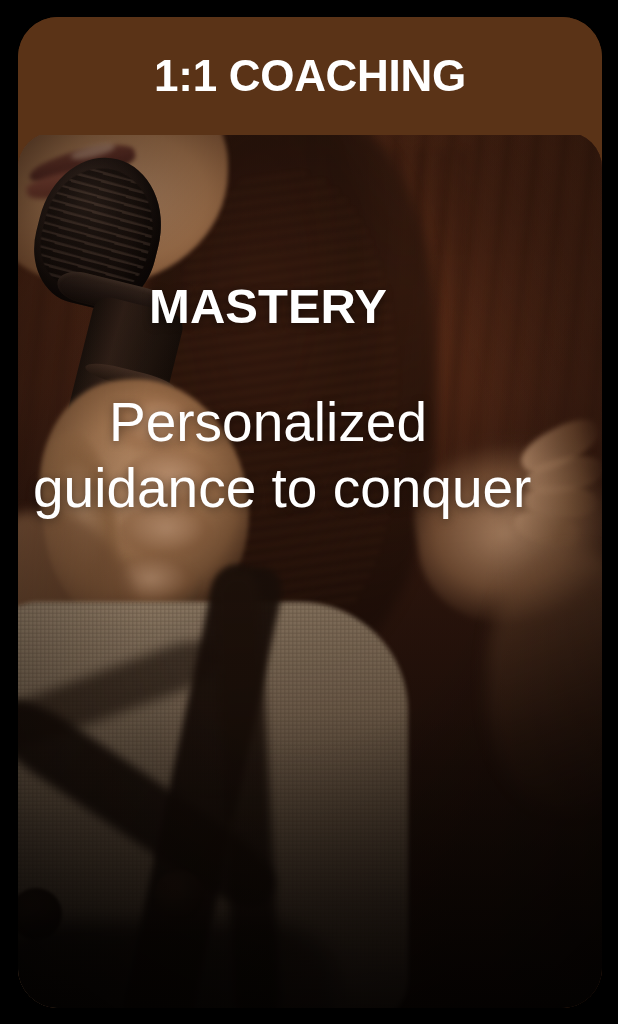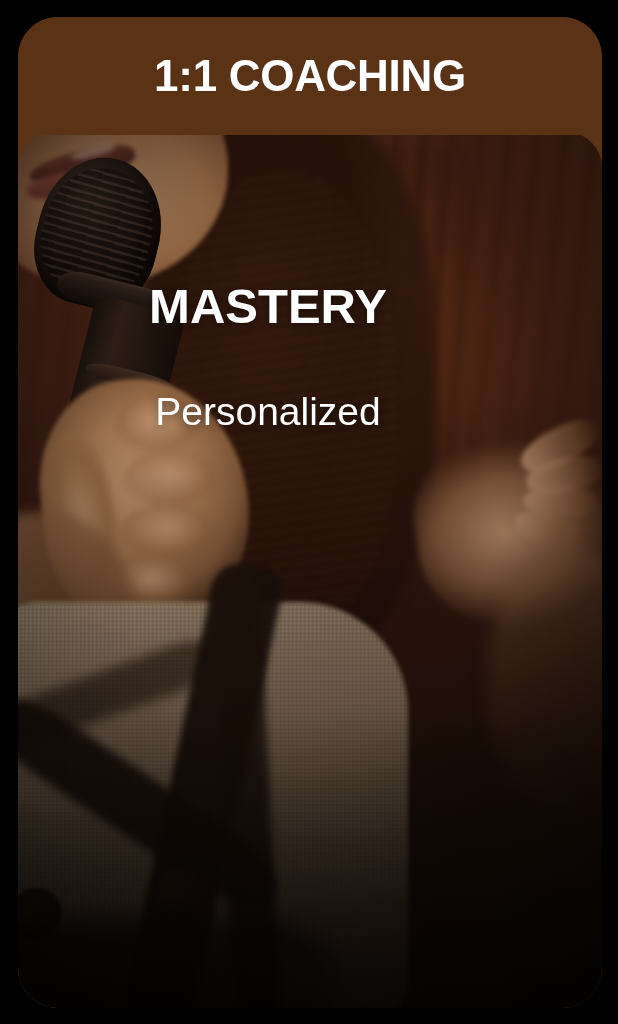--- a/index.html
+++ b/index.html
@@ -356,21 +356,21 @@
     font-weight: bold;
     letter-spacing: 0px;
     line-height: 1;
     text-align: center;
     text-shadow: 0 2px 10px rgba(0,0,0,0.45);
   }
   #overlay-body {
     margin-top: 58px;
     width: 470px;
     color: #ffffff;
-    font-size: 39px;
+    font-size: 55px;
     font-weight: normal;
     line-height: 1.20;
     text-align: center;
     text-shadow: 0 2px 10px rgba(0,0,0,0.42);
   }
   #overlay-body .ln { display: block; white-space: nowrap; }
 </style>
 </head>
 <body>
 
@@ -427,16 +427,17 @@
     <div class="layer" id="vest-shadow"></div>
 
     <div class="layer" id="photo-scrim"></div>
     <div class="layer" id="photo-vignette"></div>
   </div>
 
   <div id="overlay-text">
     <div id="overlay-title">MASTERY</div>
     <div id="overlay-body">
       <span class="ln">Personalized</span>
+      <span class="ln">guidance to conquer</span>
     </div>
   </div>
 
 </div>
 
 </body></html>

